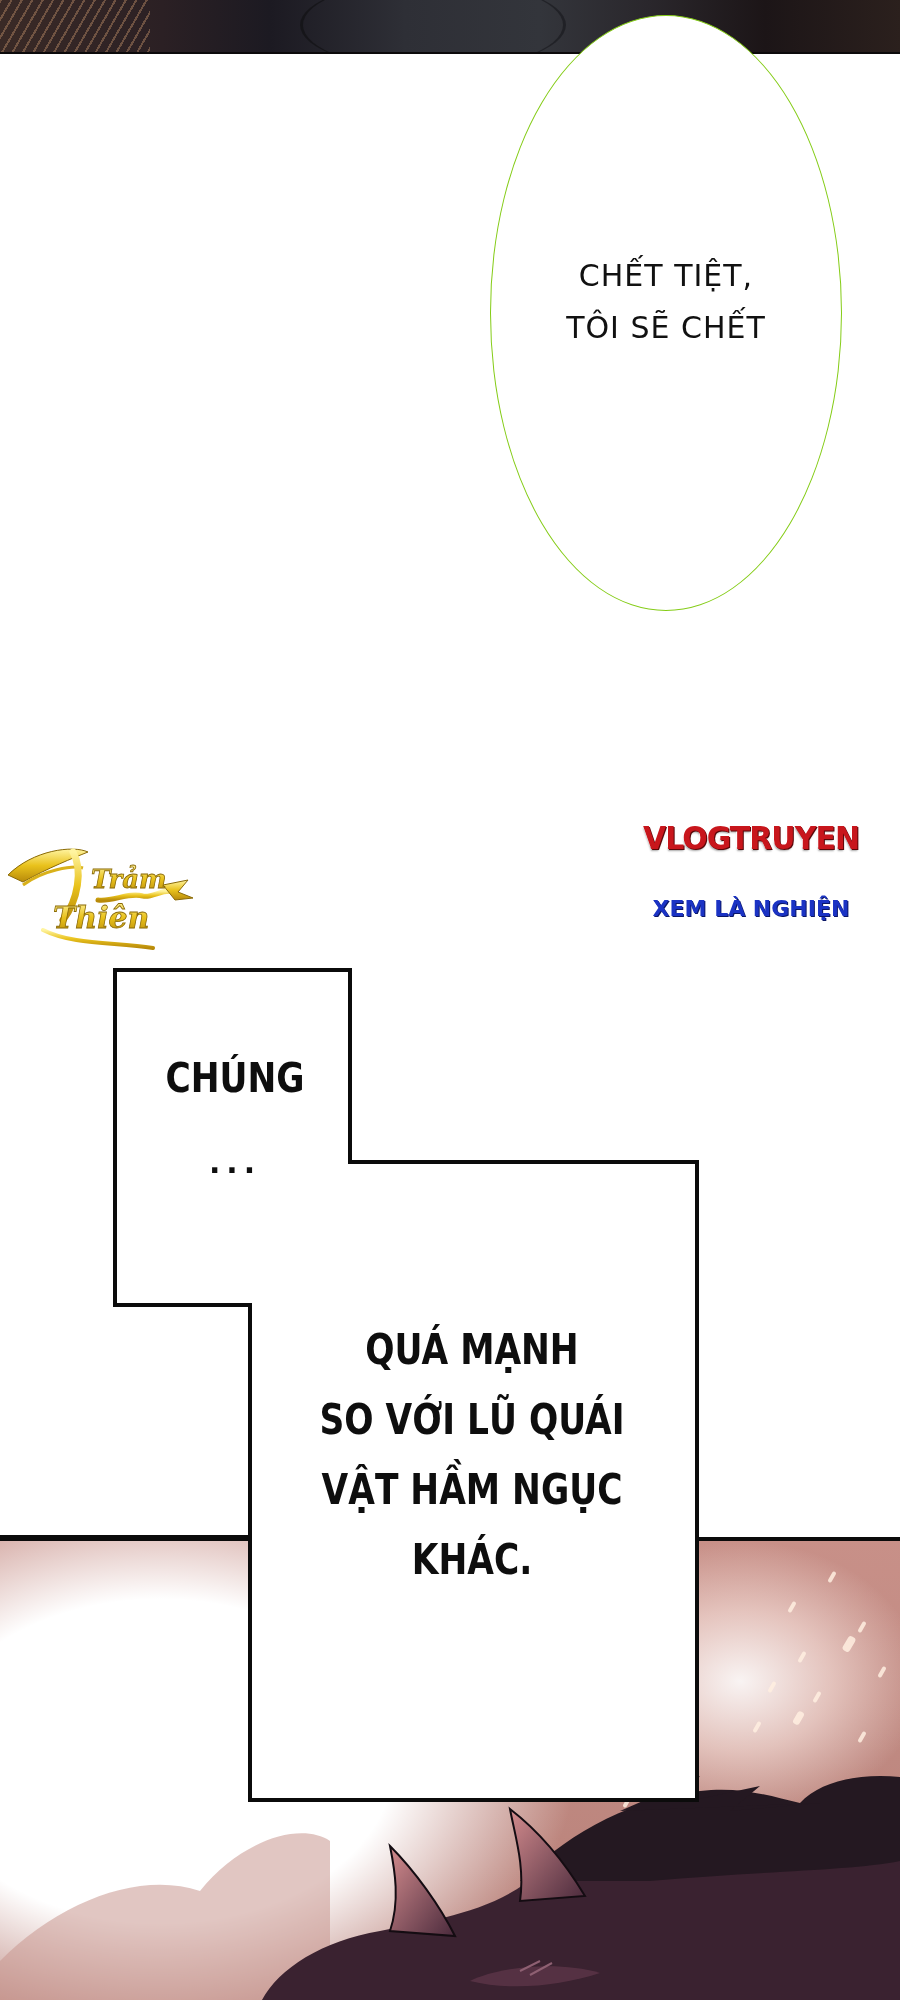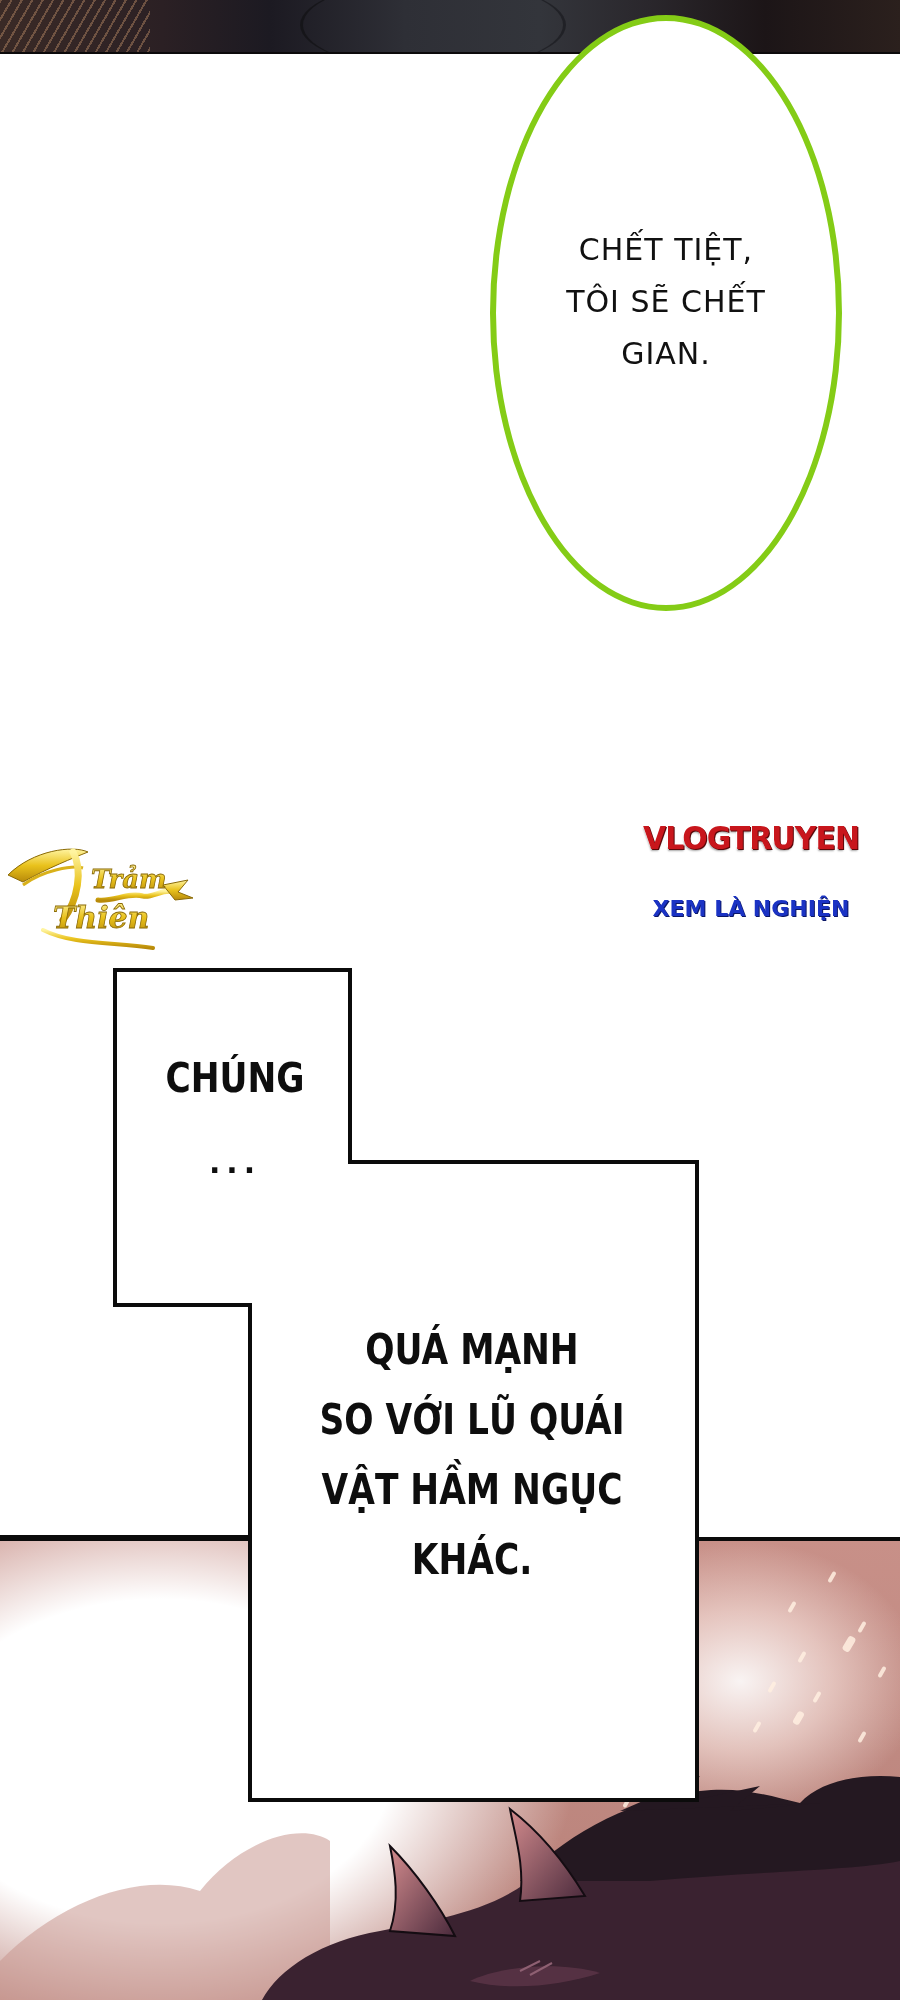--- a/index.html
+++ b/index.html
@@ -9,21 +9,21 @@
     
     #top-panel { left: 0; top: 0; width: 900px; height: 52px; overflow: hidden;
       background: linear-gradient(90deg, #3a2a26 0%, #2b2024 18%, #1c1a22 30%, #2e2f36 45%, #33353b 60%, #2a272c 72%, #1c1517 85%, #2b201d 100%);
       border-bottom: 2px solid #0c0a0b; }
     #top-panel .stripes { left: 0; top: 0; width: 150px; height: 52px;
       background: repeating-linear-gradient(120deg, rgba(160,120,90,.55) 0 2px, transparent 2px 9px); }
     #top-panel .fold { left: 300px; top: -20px; width: 260px; height: 90px; border-radius: 50%;
       border-left: 3px solid rgba(15,15,18,.6); border-right: 3px solid rgba(15,15,18,.45); }
 
     
-    #speech-bubble { left: 490px; top: 15px; width: 352px; height: 596px; border: 6px solid #84cc16; border-radius: 50%;
+    #speech-bubble { left: 490px; top: 15px; width: 352px; height: 596px; border: 1px solid #84cc16; border-radius: 50%;
       background: #ffffff; box-sizing: border-box; display: flex; align-items: center; justify-content: center; }
     #speech-text { text-align: center; font-family: "DejaVu Sans", sans-serif; font-size: 30px; line-height: 52px;
       color: #111111; letter-spacing: 1px; margin-top: -22px; }
     #speech-text div { white-space: nowrap; }
 
     
     #logo-left { left: 3px; top: 830px; width: 195px; height: 120px; }
     #logo-right { left: 612px; top: 820px; width: 278px; height: 72px; }
     #vlog-title { left: 0; top: 0; width: 278px; text-align: center; font-family: "DejaVu Sans", sans-serif;
       font-weight: bold; font-size: 30px; letter-spacing: -1px; color: #c8161c;
@@ -54,21 +54,20 @@
 
 <div id="top-panel" class="abs">
   <div class="abs stripes"></div>
   <div class="abs fold"></div>
 </div>
 
 <div id="speech-bubble" class="abs">
   <div id="speech-text">
     <div>CHẾT TIỆT,</div>
     <div>TÔI SẼ CHẾT</div>
-    <div>GIAN.</div>
   </div>
 </div>
 
 <div id="logo-left" class="abs">
   <svg width="195" height="120" viewBox="0 0 195 120">
     <defs>
       <linearGradient id="gold" x1="0" y1="0" x2="0" y2="1">
         <stop offset="0" stop-color="#fff4a0"></stop>
         <stop offset="0.5" stop-color="#e9c21c"></stop>
         <stop offset="1" stop-color="#b88a0a"></stop>

